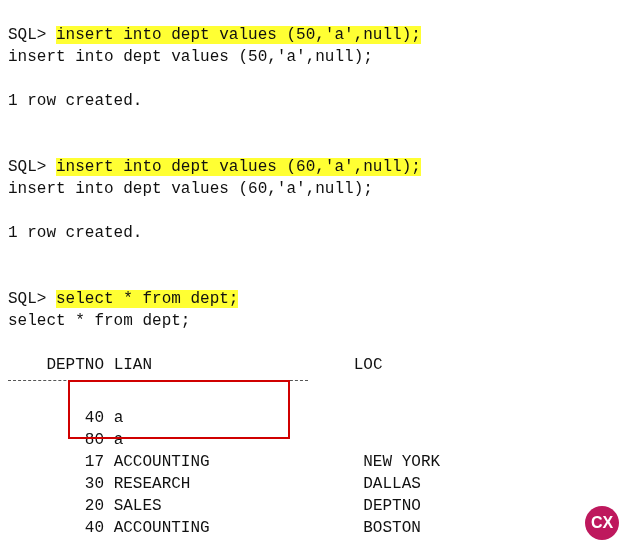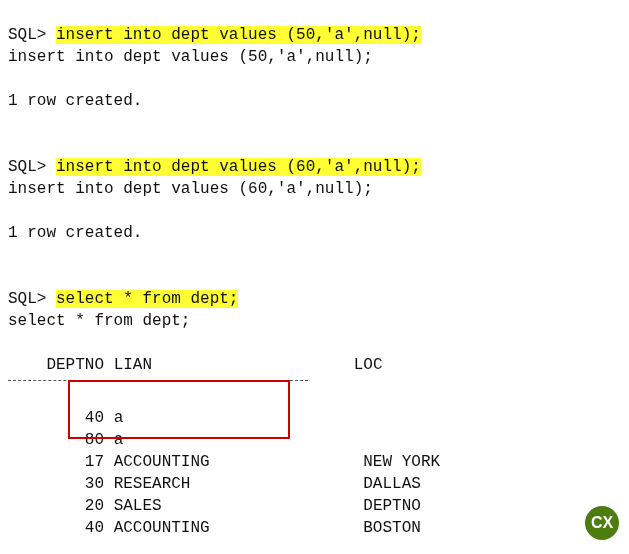--- a/index.html
+++ b/index.html
@@ -43,21 +43,21 @@
     right: 10px;
     bottom: 14px;
     display: flex;
     align-items: center;
     gap: 6px;
   }
   .logo-badge {
     width: 34px;
     height: 34px;
     border-radius: 50%;
-    background: #4d7c0f;
+    background: #be185d;
     color: #fff;
     font-family: sans-serif;
     font-weight: bold;
     font-size: 16px;
     display: flex;
     align-items: center;
     justify-content: center;
   }
   .logo-text {
     display: flex;

